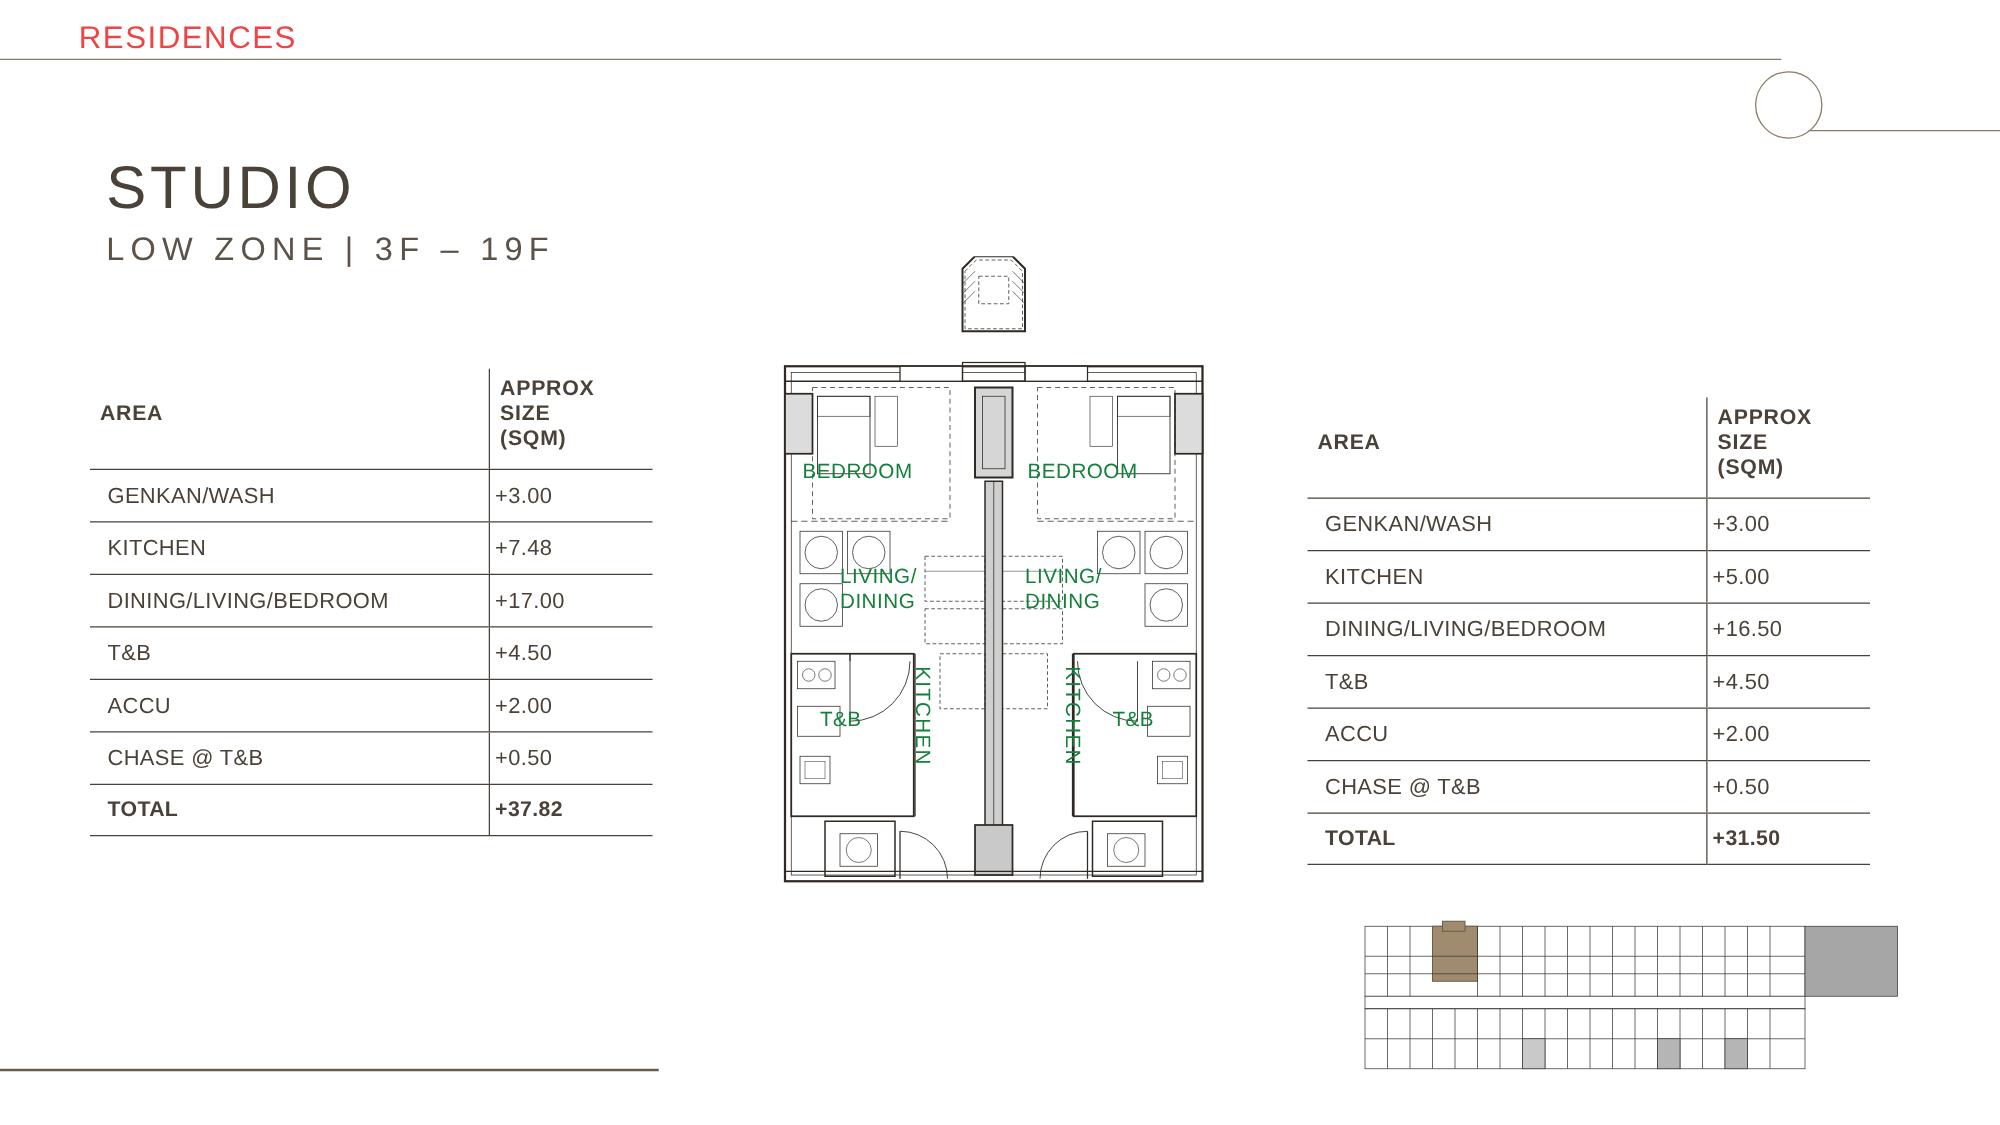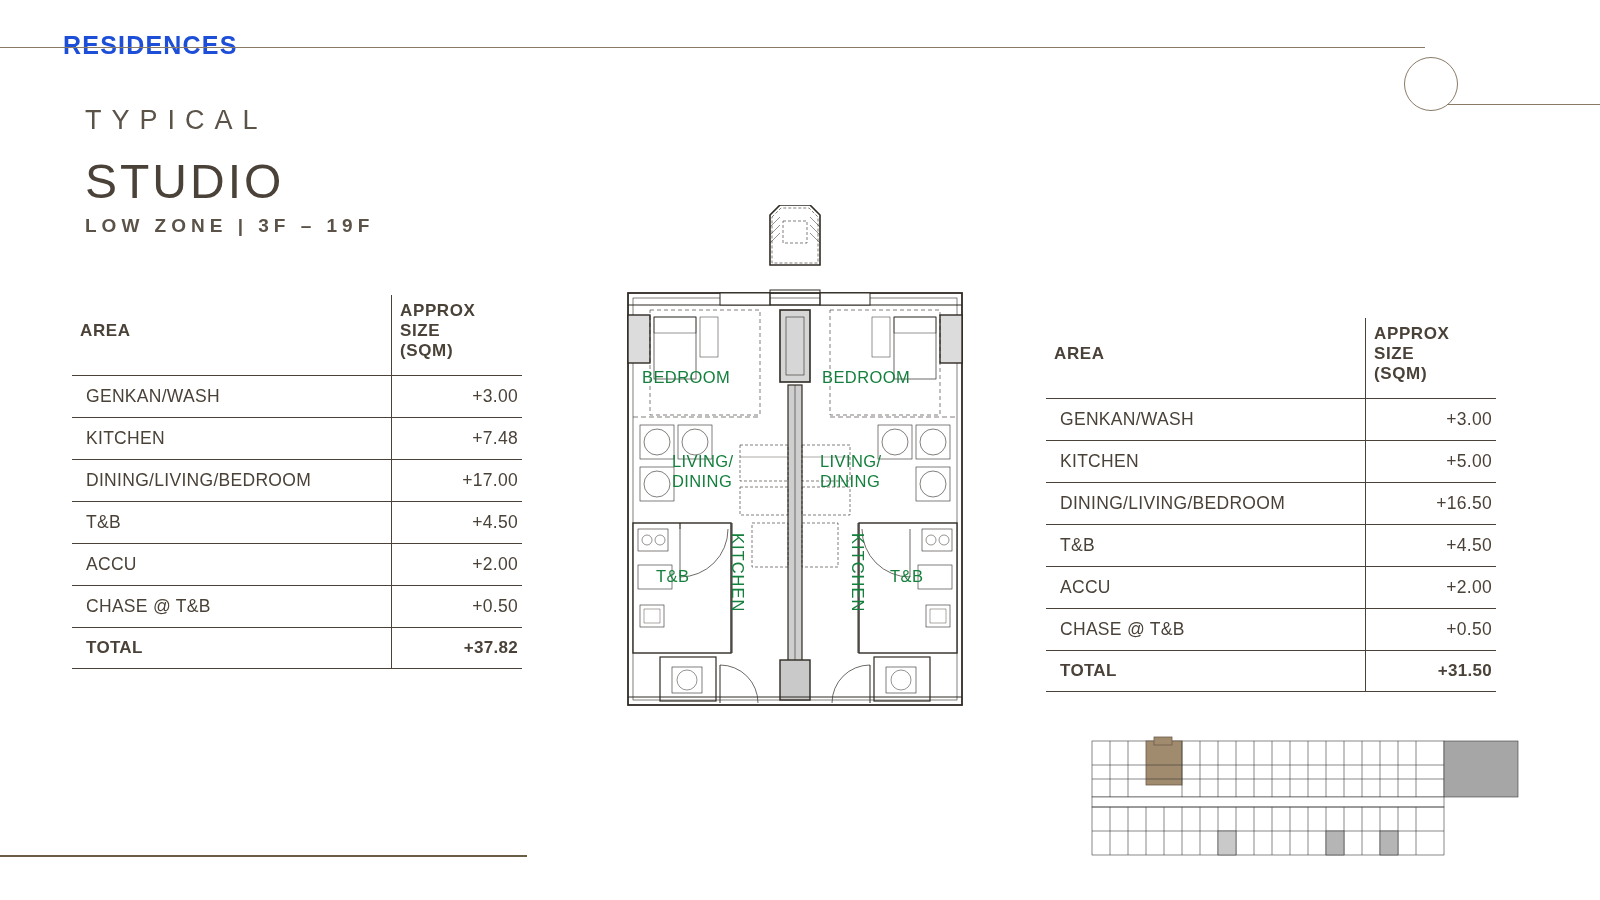--- a/index.html
+++ b/index.html
@@ -16,23 +16,22 @@
     position: relative;
   }
 
   
   .header-label {
     position: absolute;
     left: 63px;
     top: 16px;
     font-size: 25px;
     letter-spacing: 1.2px;
-    color: #1d4ed8;
-    font-weight: 700;
-    margin-top: 15px;
+    color: #ef4444;
+    font-weight: 400;
   }
   .header-rule {
     position: absolute;
     left: 0;
     top: 47px;
     width: 1425px;
     height: 1px;
     background: #8a7a65;
   }
   .header-rule-2 {
@@ -77,24 +76,24 @@
   }
   .title-studio {
     font-size: 48px;
     letter-spacing: 3px;
     color: #4a4238;
     font-weight: 300;
     line-height: 1.1;
     margin-top: 20px;
   }
   .title-zone {
-    font-size: 19px;
+    font-size: 26px;
     letter-spacing: 5px;
     color: #5b5248;
-    font-weight: 700;
+    font-weight: 400;
     margin-top: 6px;
   }
 
   
   .area-table {
     position: absolute;
     border-collapse: collapse;
     font-size: 17.5px;
     color: #4a4238;
   }
@@ -118,21 +117,21 @@
 
   .area-table td.label {
     padding: 10px 4px 10px 14px;
     border-bottom: 1px solid #4a4238;
     letter-spacing: 0.3px;
     white-space: nowrap;
   }
   .area-table td.value {
     padding: 10px 4px 10px 4px;
     border-bottom: 1px solid #4a4238;
-    text-align: right;
+    text-align: left;
     letter-spacing: 0.3px;
   }
   .area-table tr.total td {
     font-weight: bold;
     font-size: 17px;
   }
   .area-table .vline {
     border-left: 1px solid #4a4238;
   }
 
@@ -169,21 +168,20 @@
 </head>
 <body>
 
 <div class="header-label">RESIDENCES</div>
 <div class="header-rule"></div>
 <div class="header-circle"></div>
 <div class="header-rule-2"></div>
 <div class="footer-rule"></div>
 
 <div class="title-block">
-  <div class="title-typical">TYPICAL</div>
   <div class="title-studio">STUDIO</div>
   <div class="title-zone">LOW ZONE | 3F – 19F</div>
 </div>
 
 <table class="area-table left">
   <thead>
     <tr>
       <th class="hdr-cell col-area">AREA</th>
       <th class="hdr-cell col-size vline">
         <div class="hdr-size-l1">APPROX</div>

